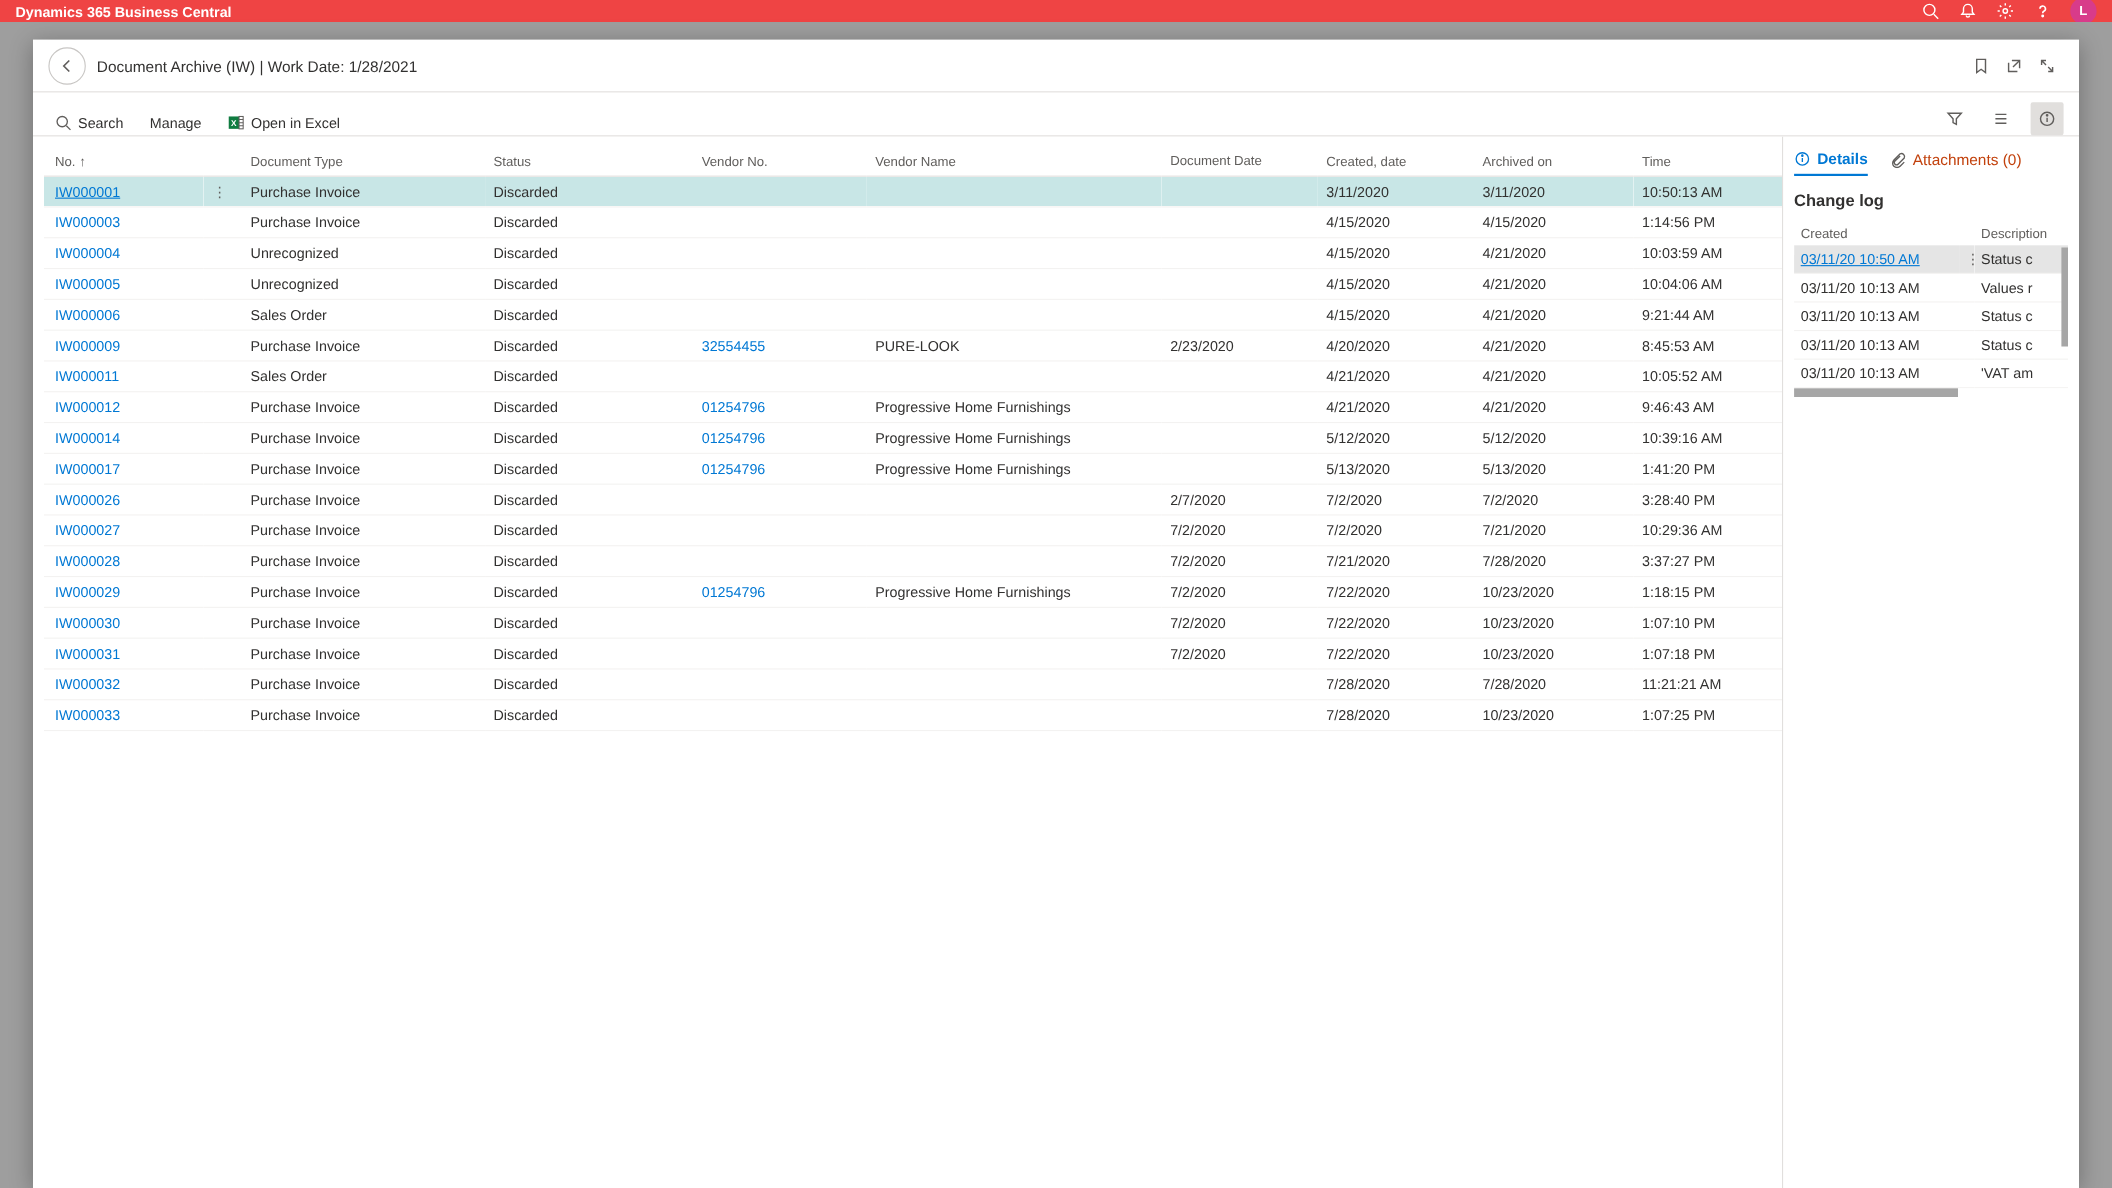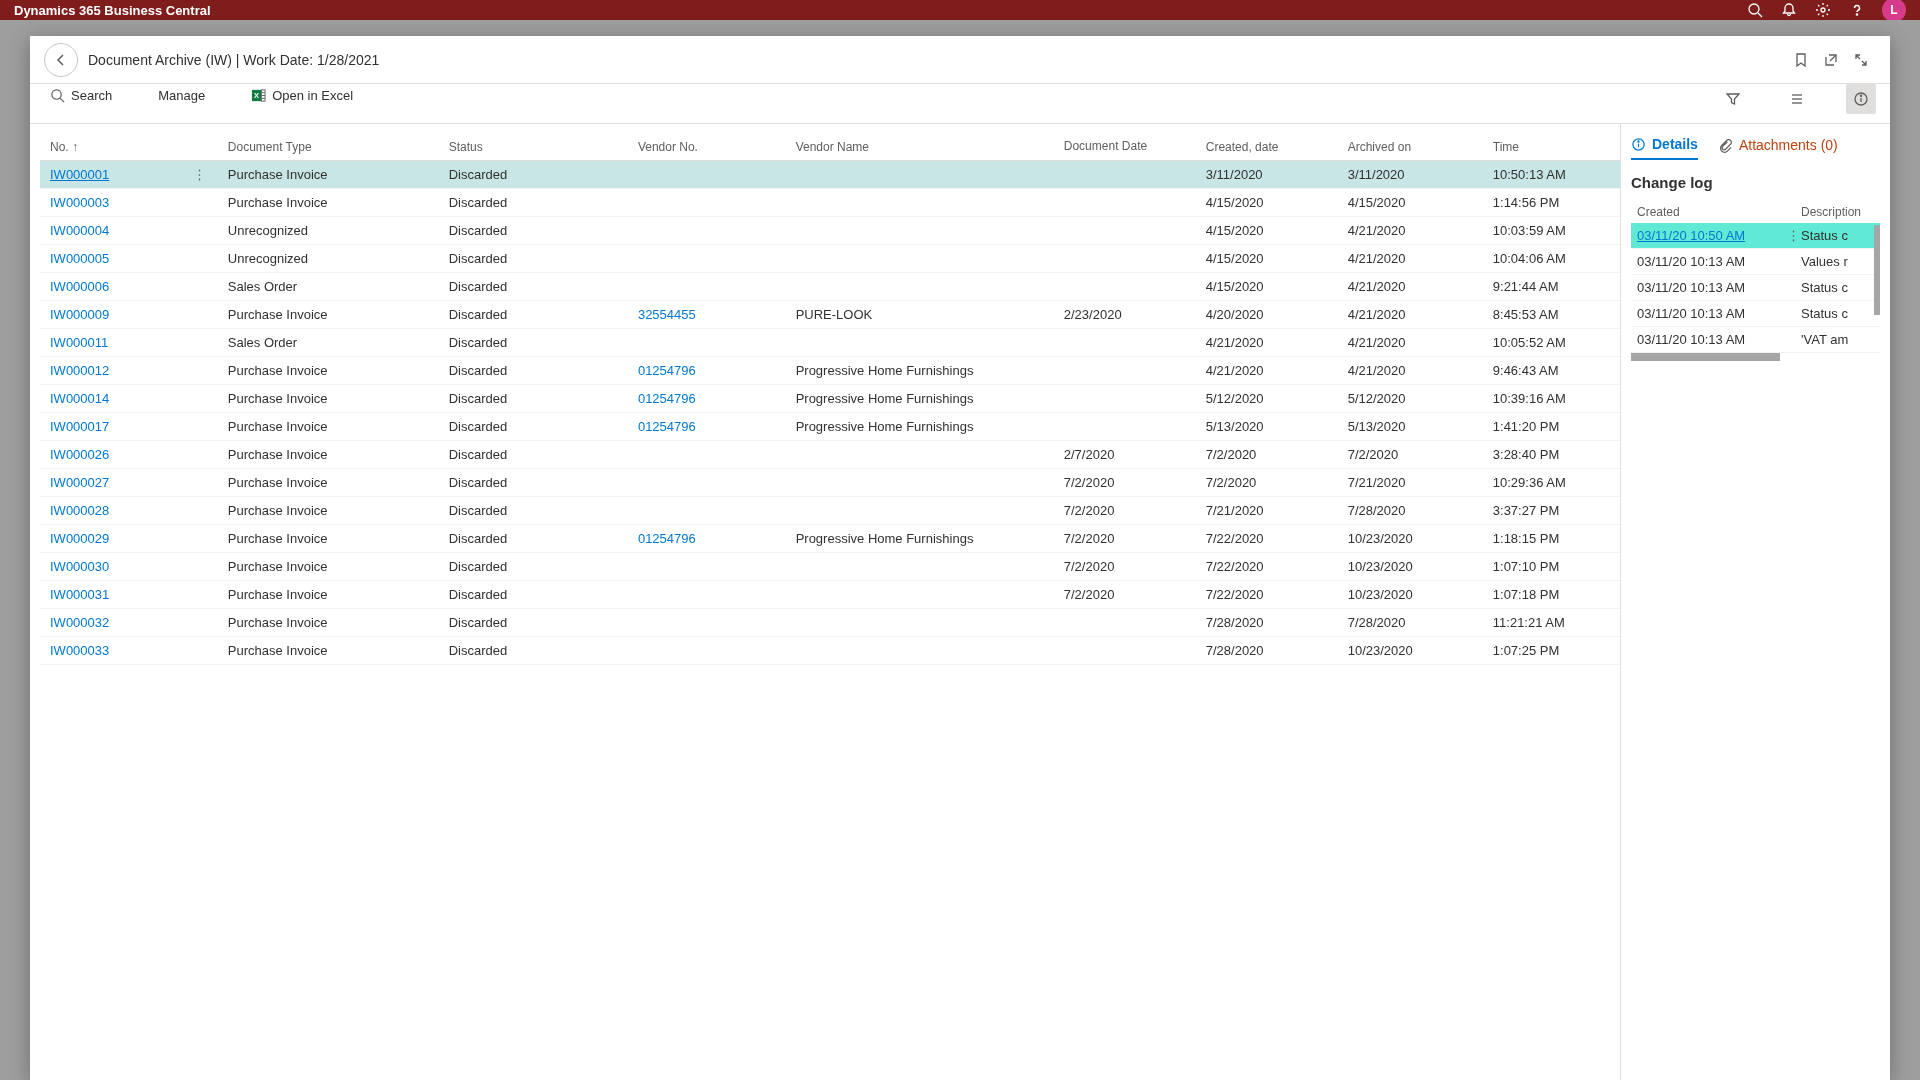--- a/index.html
+++ b/index.html
@@ -1,33 +1,33 @@
 <!DOCTYPE html>
 <html><head>
 <meta charset="utf-8">
 <style>
 * { box-sizing: border-box; margin: 0; padding: 0; }
 body { font-family: "Segoe UI", Arial, sans-serif; font-size: 13px; color: #323130; background: #9e9e9e; overflow: hidden; }
 
-.top-nav { height: 20px; background: #7f1d1d; display: flex; align-items: center; padding: 0 14px; color: #fff; }
+.top-nav { height: 20px; background: #ef4444; display: flex; align-items: center; padding: 0 14px; color: #fff; }
 .top-nav .product { font-size: 13px; font-weight: 600; }
 .top-nav .spacer { flex: 1; }
 .top-nav .nav-icon { width: 34px; height: 34px; display: flex; align-items: center; justify-content: center; color: #fff; cursor: pointer; }
 .top-nav .nav-icon svg { stroke: #fff; }
 .avatar { width: 24px; height: 24px; border-radius: 50%; background: #d83b8a; color: #fff; display: flex; align-items: center; justify-content: center; font-weight: 600; font-size: 12px; margin-left: 8px; }
 
 .workspace { position: absolute; top: 36px; left: 30px; right: 30px; bottom: 0; background: #fff; box-shadow: 0 4px 20px rgba(0,0,0,.3); display: flex; flex-direction: column; }
 
 .page-header { height: 48px; display: flex; align-items: center; padding: 0 14px; border-bottom: 1px solid #e1dfdd; }
 .back-btn { width: 34px; height: 34px; border: 1px solid #c8c6c4; border-radius: 50%; display: flex; align-items: center; justify-content: center; margin-right: 10px; cursor: pointer; }
 .page-title { font-size: 14px; color: #323130; }
 .page-header .spacer { flex: 1; }
 .hdr-icon { width: 30px; height: 30px; display: flex; align-items: center; justify-content: center; cursor: pointer; color: #605e5c; }
 
-.toolbar { height: 40px; display: flex; align-items: flex-start; padding: 0 14px; border-bottom: 1px solid #e1dfdd; gap: 34px; }
+.toolbar { height: 40px; display: flex; align-items: flex-end; padding: 0 14px; border-bottom: 1px solid #e1dfdd; gap: 12px; }
 .tool-item { display: flex; align-items: center; gap: 6px; padding: 4px 6px; cursor: pointer; color: #323130; }
 .tool-item svg { width: 15px; height: 15px; }
 .toolbar .spacer { flex: 1; }
 
 .content { flex: 1; display: flex; overflow: hidden; }
 
 
 .table-wrap { flex: 1; overflow: auto; }
 table.main { width: 100%; border-collapse: collapse; table-layout: fixed; margin-left: 10px; }
 table.main th, table.main td { padding: 6px 8px; text-align: left; font-weight: 400; white-space: nowrap; overflow: hidden; text-overflow: ellipsis; }
@@ -42,21 +42,21 @@
 
 .side { width: 270px; border-left: 1px solid #e1dfdd; padding: 12px 10px 10px 10px; display: flex; flex-direction: column; }
 .tabs { display: flex; gap: 20px; font-size: 14px; margin-bottom: 8px; }
 .tab { display: flex; align-items: center; gap: 6px; padding-bottom: 6px; cursor: pointer; color: #c2410c; }
 .tab.active { color: #0078d4; font-weight: 600; border-bottom: 2px solid #0078d4; }
 .section-title { font-size: 15px; font-weight: 600; margin: 6px 0 10px 0; }
 .log-wrap { position: relative; overflow: hidden; }
 table.log { width: 100%; border-collapse: collapse; table-layout: fixed; }
 table.log th { font-size: 12px; color: #605e5c; text-align: left; padding: 4px 6px; font-weight: 400; }
 table.log td { font-size: 13px; padding: 5px 6px; border-bottom: 1px solid #f3f2f1; height: 24px; white-space: nowrap; overflow: hidden; text-overflow: clip; }
-table.log tr.selected td { background: #5eead4; }
+table.log tr.selected td { background: #e5e5e5; }
 .log-menu-cell { width: 14px; text-align: center; color: #605e5c; }
 .hscroll { height: 8px; background: #fff; display: flex; }
 .hscroll .thumb { width: 60%; height: 100%; background: #a6a6a6; }
 .vscroll { position: absolute; right: 0; top: 24px; width: 6px; height: 90px; background: #a6a6a6; }
 
 
 .c-no { width: 92px; padding-left: 10px !important; }
 .c-menu { width: 22px; }
 .c-doc { width: 140px; }
 .c-stat { width: 120px; }

